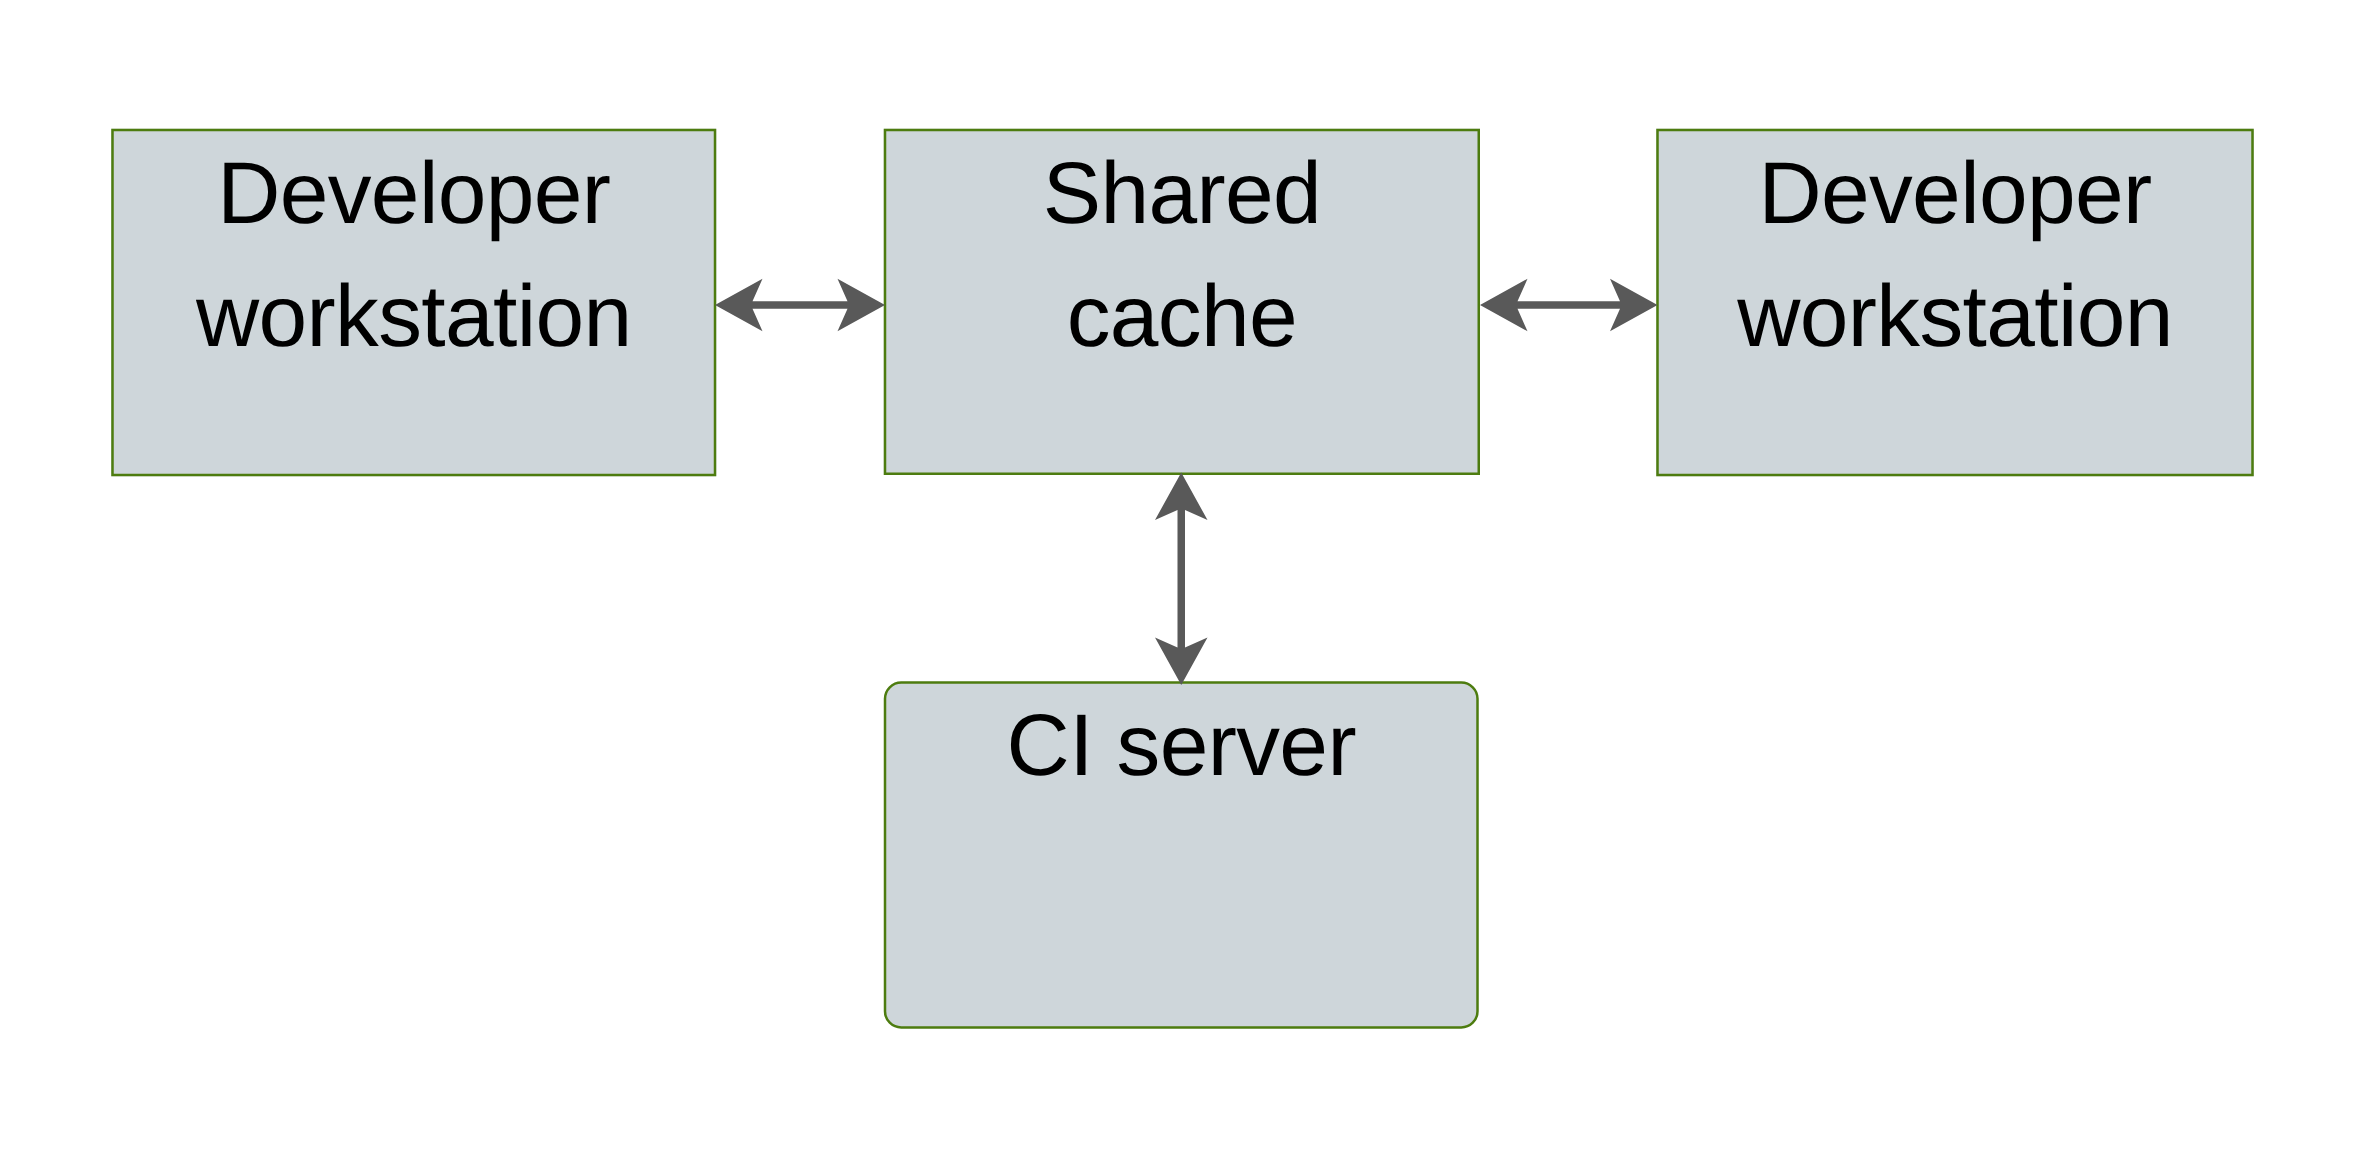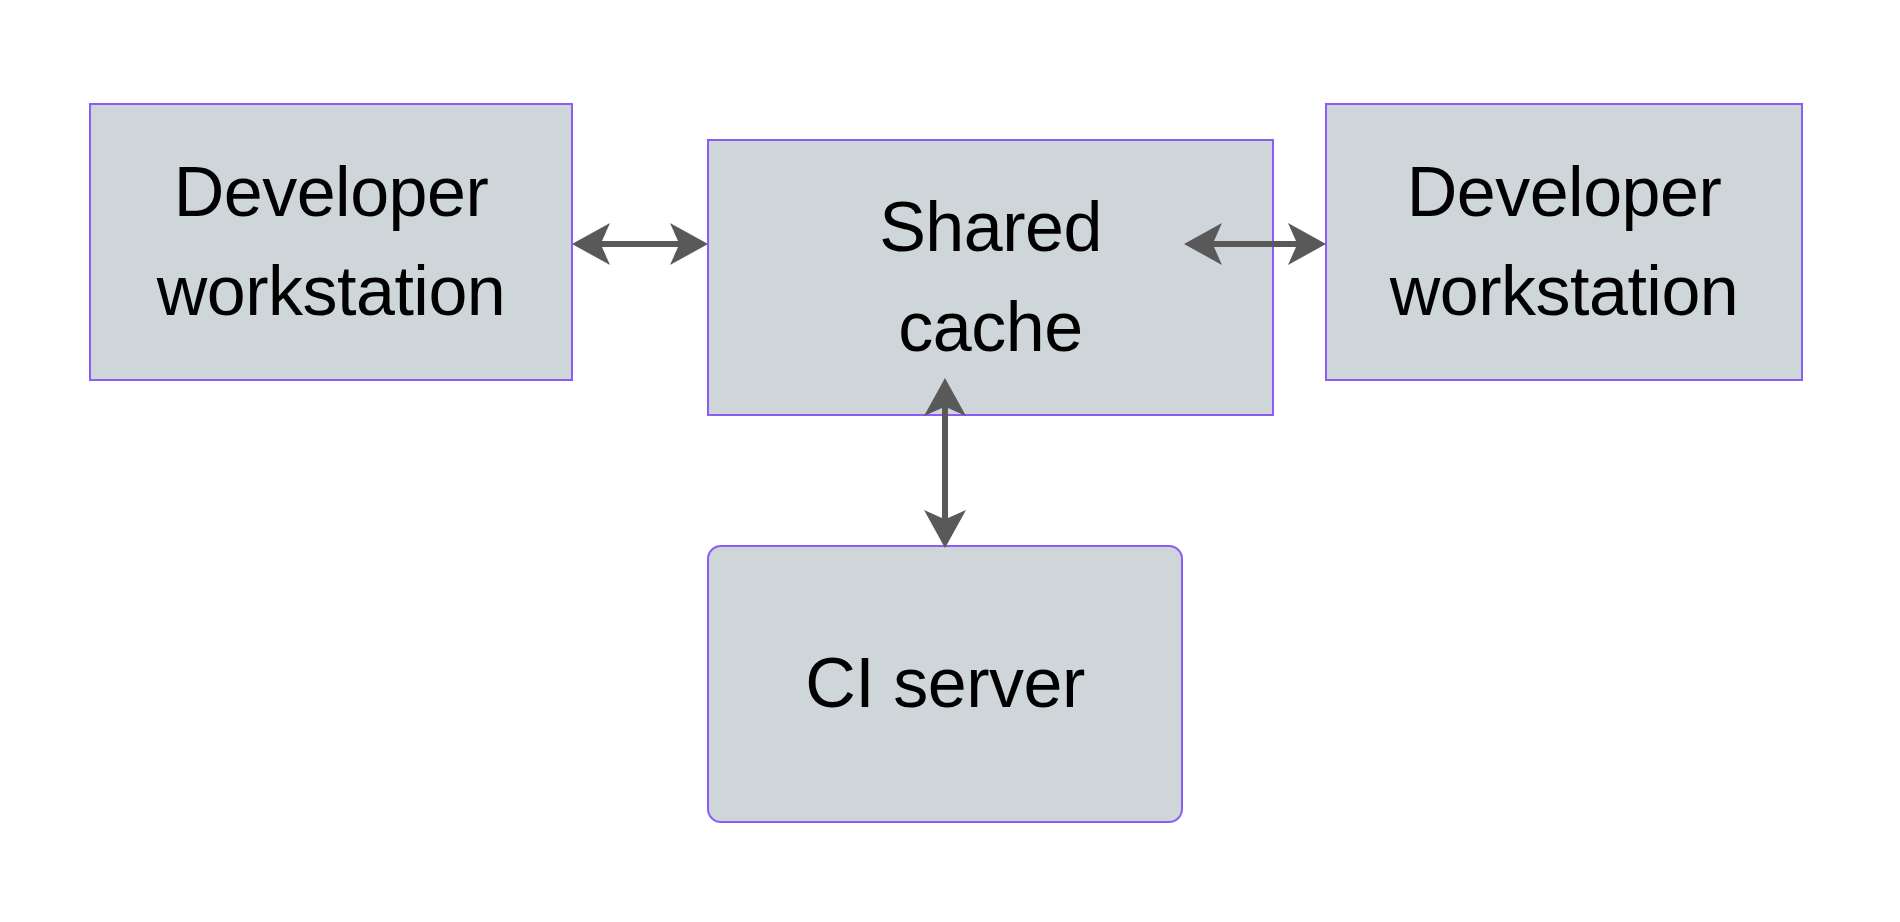--- a/index.html
+++ b/index.html
@@ -15,23 +15,23 @@
     position: relative;
     width: 1900px;
     height: 922px;
     background: #ffffff;
     overflow: hidden;
   }
   .node {
     position: absolute;
     box-sizing: border-box;
     background: #ced6da;
-    border: 2px solid #8b5cf6;
+    border: 2px solid #4d7c0f;
     display: flex;
-    align-items: center;
+    align-items: flex-start;
     justify-content: center;
     text-align: center;
   }
   .node-label {
     font-size: 70px;
     line-height: 1.42;
     color: #000000;
     letter-spacing: -0.5px;
     font-weight: 400;
     white-space: pre-line;
@@ -40,21 +40,21 @@
   .edge {
     position: absolute;
     overflow: visible;
   }
   .edge svg {
     display: block;
     overflow: visible;
   }
   
   #node-dev-left   { left: 89px;  top: 103px; width: 484px; height: 278px; }
-  #node-shared     { left: 707px; top: 103px; width: 567px; height: 277px; margin-top: 36px; }
+  #node-shared     { left: 707px; top: 103px; width: 477px; height: 277px; }
   #node-dev-right  { left: 1325px;top: 103px; width: 478px; height: 278px; }
   #node-ci         { left: 707px; top: 545px; width: 476px; height: 278px; border-radius: 14px; }
   
   #edge-left-shared  { left: 566px;  top: 215px; width: 148px; height: 58px; }
   #edge-shared-right { left: 1178px; top: 215px; width: 154px; height: 58px; }
   #edge-shared-ci    { left: 916px;  top: 374px; width: 58px;  height: 178px; }
 </style>
 </head>
 <body>
 

